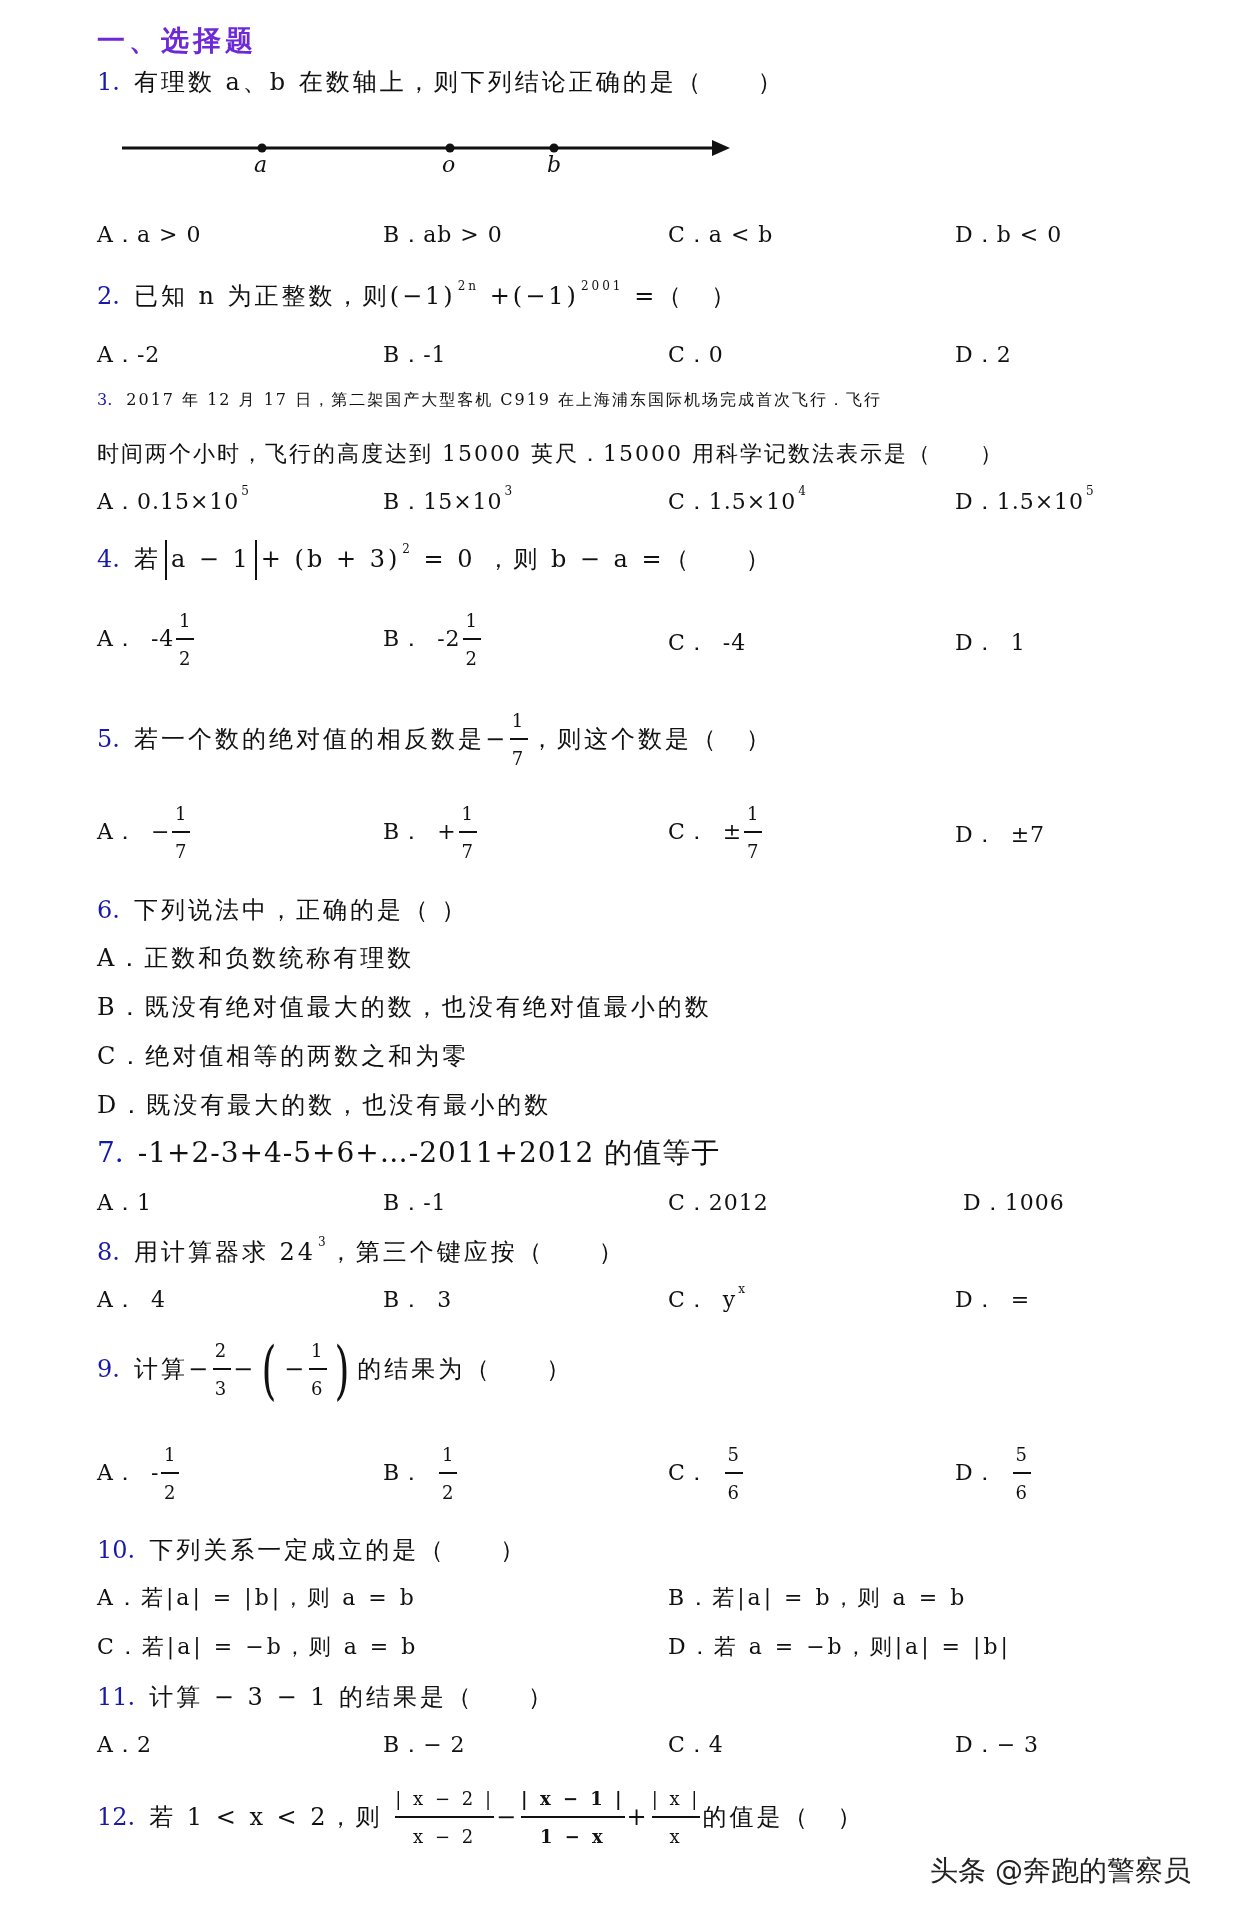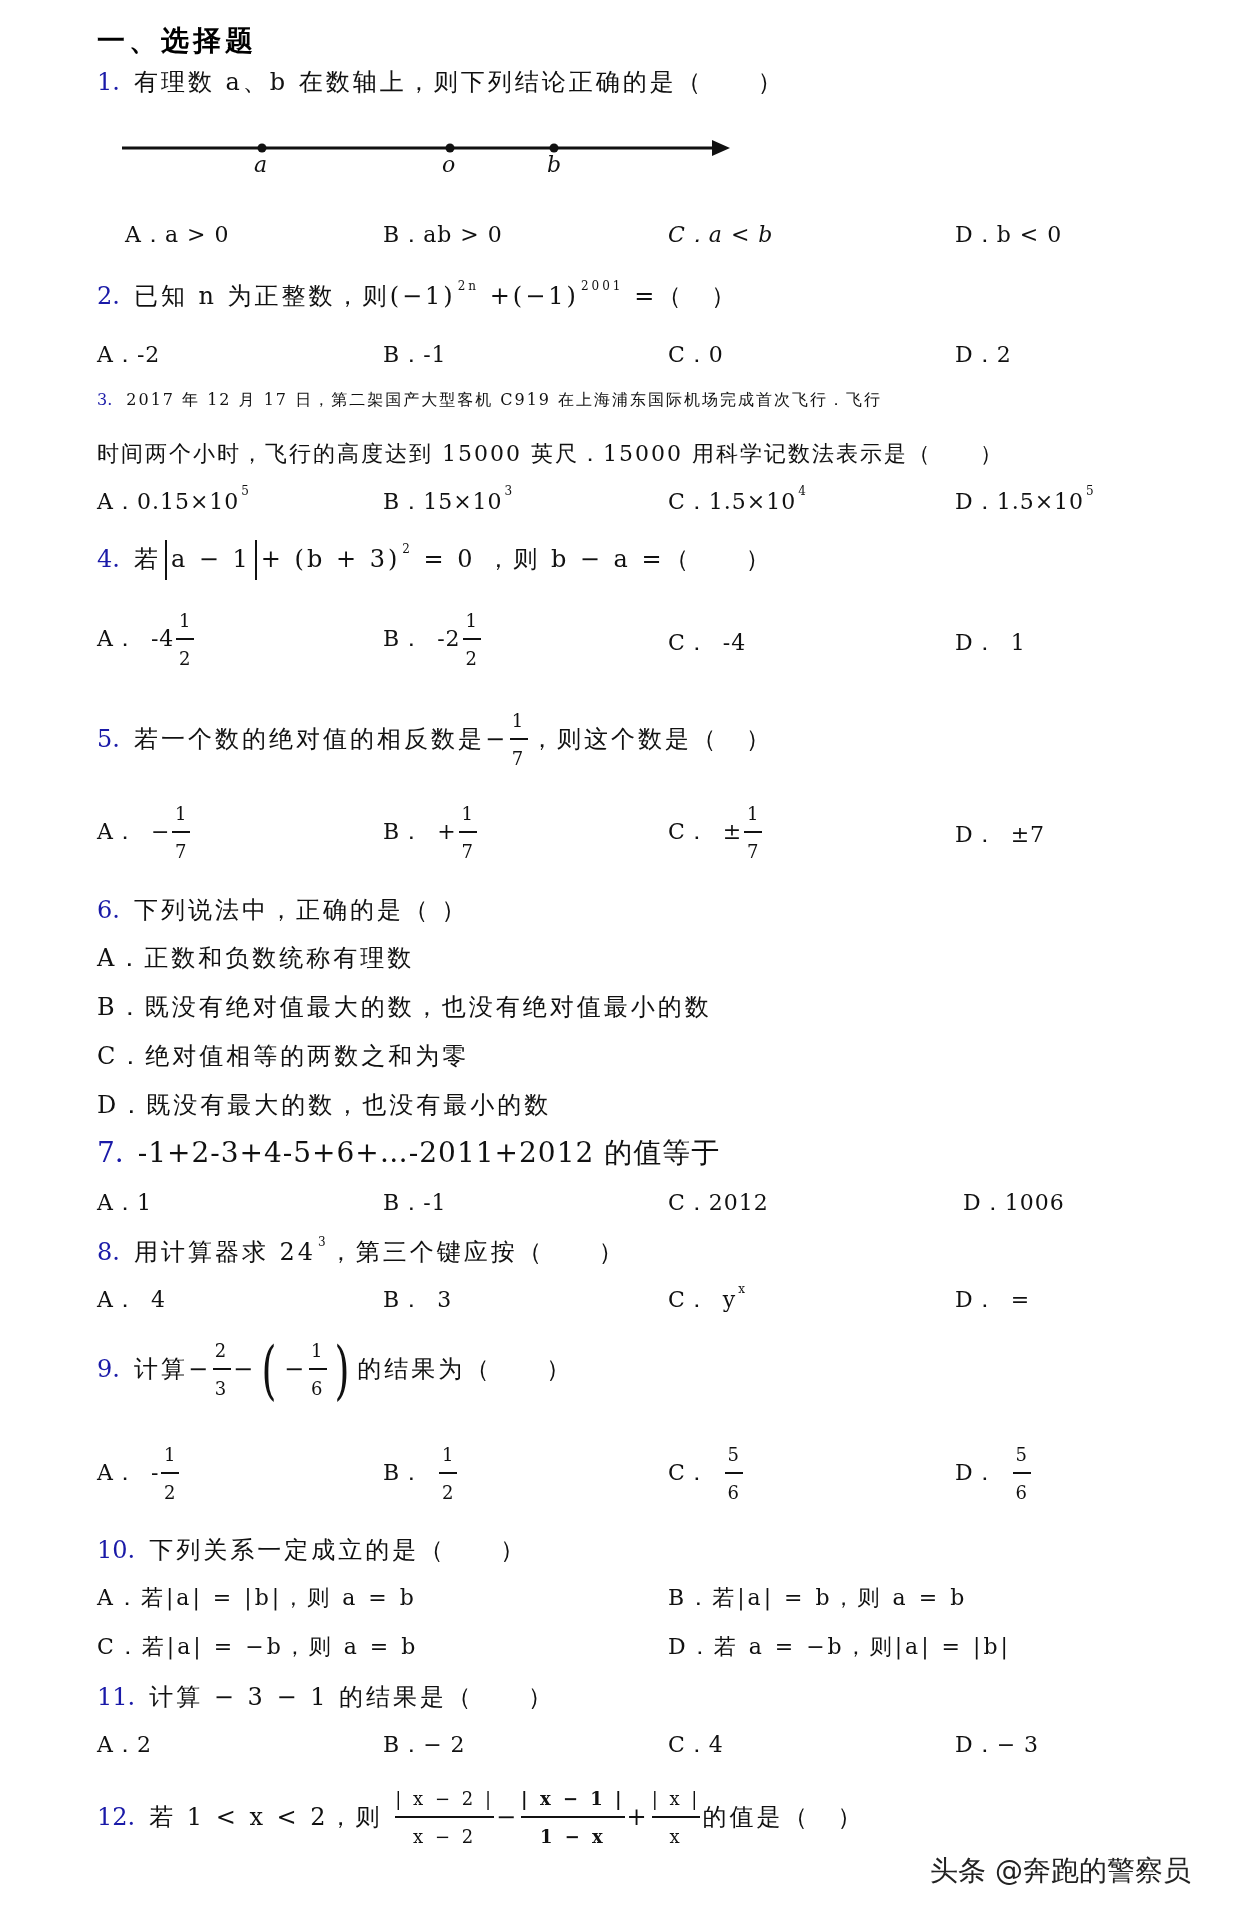--- a/index.html
+++ b/index.html
@@ -1,19 +1,19 @@
 <!DOCTYPE html>
 <html><head>
 <meta charset="utf-8">
 <style>
   html, body { margin:0; padding:0; background:#ffffff; }
   body { width:1240px; height:1912px; position:relative; overflow:hidden;
          font-family:"DejaVu Serif", "Liberation Serif", serif; color:#111; }
   .abs { position:absolute; white-space:nowrap; }
-  .title { font-size:28px; font-weight:bold; letter-spacing:4px; color:#000000; }
+  .title { font-size:28px; font-weight:bold; letter-spacing:4px; color:#6d28d9; }
   .q { font-size:24px; letter-spacing:3px; }
   .qn { color:#1a1aa8; letter-spacing:0; margin-right:14px; }
   .opt { font-size:22px; letter-spacing:1px; }
   .opt .lbl { margin-right:14px; }
   .sup { font-size:12px; position:relative; top:-14px; margin-left:2px; }
   .frac { display:inline-flex; flex-direction:column; align-items:center; vertical-align:middle; font-size:18px; line-height:1; margin:0 2px; }
   .frac .num { padding-bottom:8px; }
   .frac .bar { width:100%; min-width:18px; border-top:2px solid #111; }
   .frac .den { padding-top:10px; }
   .absbar { display:inline-block; border-left:2px solid #111; height:40px; vertical-align:middle; margin:0 4px; }
@@ -33,23 +33,23 @@
     <line x1="0" y1="12" x2="590" y2="12" stroke="#111" stroke-width="3"></line>
     <polygon points="590,4 608,12 590,20" fill="#111"></polygon>
     <circle cx="140" cy="12" r="4.5" fill="#111"></circle>
     <circle cx="328" cy="12" r="4.5" fill="#111"></circle>
     <circle cx="432" cy="12" r="4.5" fill="#111"></circle>
   </svg>
   <span class="abs" style="left:132px;top:16px;font-size:22px;font-style:italic;">a</span>
   <span class="abs" style="left:320px;top:16px;font-size:22px;font-style:italic;">o</span>
   <span class="abs" style="left:425px;top:16px;font-size:22px;font-style:italic;">b</span>
 </div>
-<div class="abs opt" style="left:97px;top:220px;margin-left:28px;">A．a &gt; 0</div>
+<div class="abs opt" style="left:97px;top:220px;">A．a &gt; 0</div>
 <div class="abs opt" style="left:383px;top:220px;">B．ab &gt; 0</div>
-<div class="abs opt" style="left:668px;top:220px;font-style:italic;">C．a &lt; b</div>
+<div class="abs opt" style="left:668px;top:220px;">C．a &lt; b</div>
 <div class="abs opt" style="left:955px;top:220px;">D．b &lt; 0</div>
 
 <div class="abs q" style="left:97px;top:280px;">
   <span class="qn">2.</span><span>已知 n 为正整数，则</span><span>(−1)</span><span class="sup">2n</span>
   <span>+</span><span>(−1)</span><span class="sup">2001</span>
   <span>=（　）</span>
 </div>
 <div class="abs opt" style="left:97px;top:340px;">A．-2</div>
 <div class="abs opt" style="left:383px;top:340px;">B．-1</div>
 <div class="abs opt" style="left:668px;top:340px;">C．0</div>

